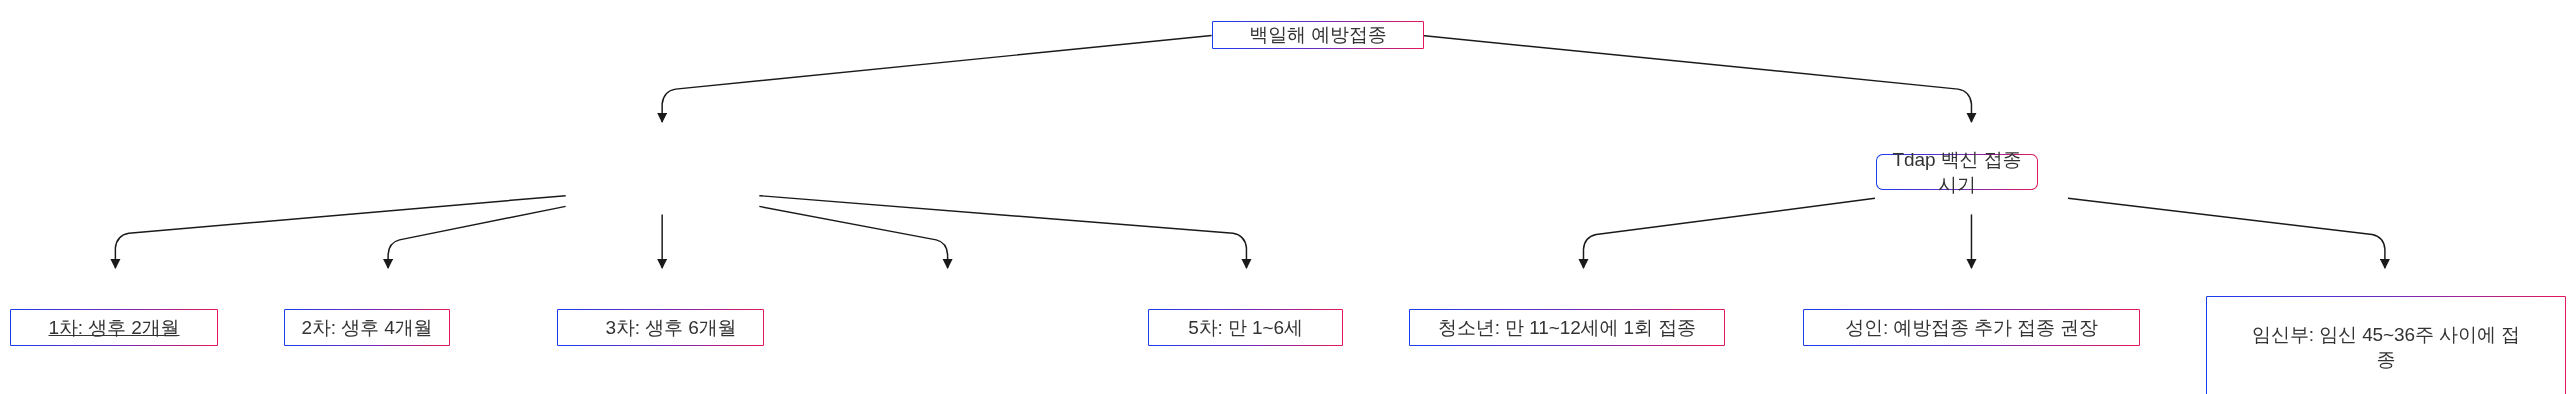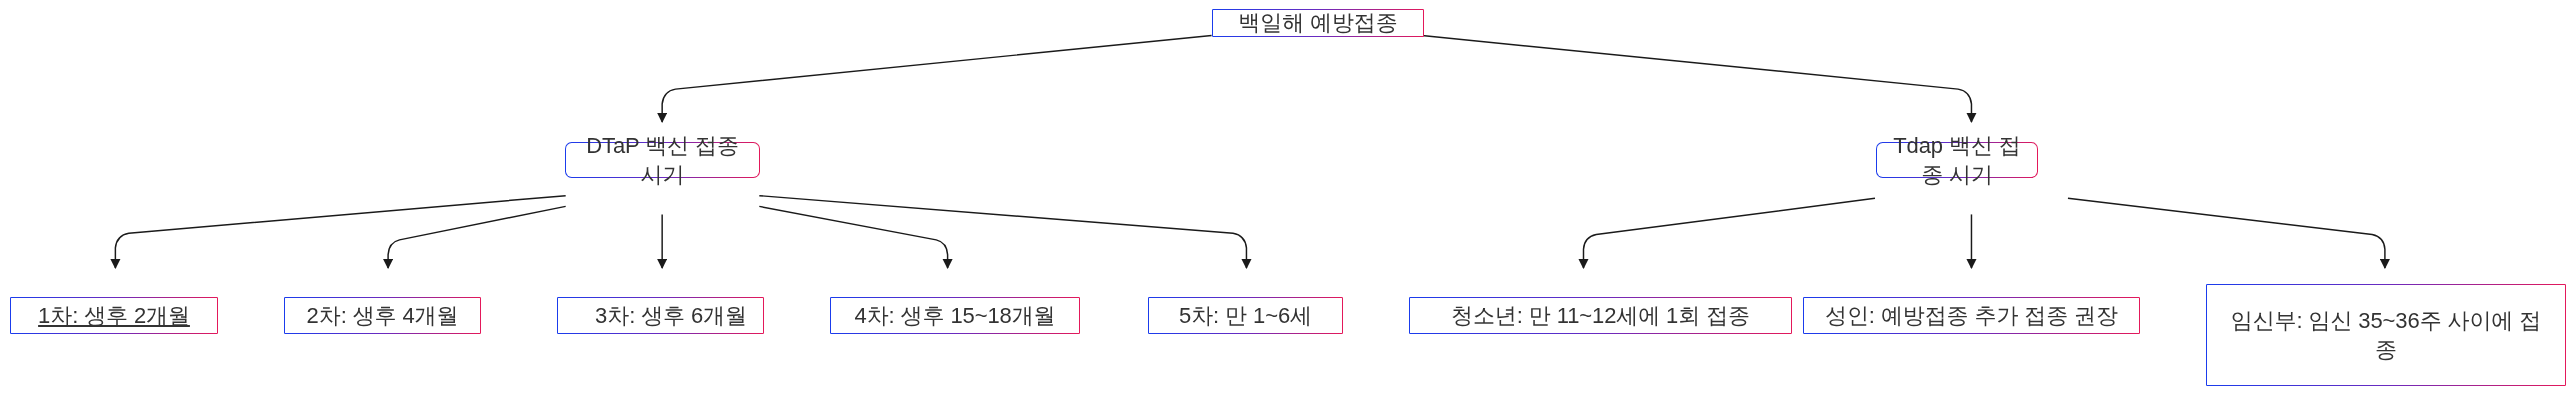--- a/index.html
+++ b/index.html
@@ -25,32 +25,33 @@
   }
   .node {
     position: absolute;
     box-sizing: border-box;
     display: flex;
     align-items: center;
     justify-content: center;
     text-align: center;
     background: #ffffff;
     color: #333333;
-    font-size: 22px;
+    font-size: 19px;
     line-height: 1.32;
     letter-spacing: -0.1px;
     padding: 2.7px 8px;
     border-radius: 1.3px;
     
     border: 1.7px solid transparent;
     background-image:
       linear-gradient(#ffffff, #ffffff),
       linear-gradient(90deg, #1a3ced 0%, #6a2bc0 50%, #e4185a 100%);
     background-origin: border-box;
     background-clip: padding-box, border-box;
+    margin-top: 12px;
   }
   .node.rounded {
     border-radius: 6.7px;
   }
   .node-label {
     display: block;
     white-space: pre-line;
   }
 </style>
 </head>
@@ -79,55 +80,49 @@
       <path d="M 2796,296 L 2380,350 Q 2362,354 2361,372 L 2361,400"></path>
       <path d="M 2940,320 L 2940,400"></path>
       <path d="M 3084,296 L 3538,350 Q 3556,354 3557,372 L 3557,400"></path>
     </g>
   </svg>
 
   <div class="node" style="left:1212px; top:8.7px; width:212px; height:28px;">
     <span class="node-label">백일해 예방접종</span>
   </div>
 
-  <div class="node rounded" style="left:565px; top:142px; width:195px; height:36px;">
-    <span class="node-label">DTaP 백신 접종 시기</span>
-  </div>
 
   <div class="node rounded" style="left:1876px; top:142px; width:162px; height:36px;">
     <span class="node-label">Tdap 백신 접종 시기</span>
   </div>
 
   <div class="node" style="left:10px; top:297px; width:208px; height:37px;text-decoration:underline;">
     <span class="node-label">1차: 생후 2개월</span>
   </div>
 
-  <div class="node" style="left:284px; top:297px; width:197px; height:37px;align-items:center;">
+  <div class="node" style="left:284px; top:297px; width:166px; height:37px;align-items:center;">
     <span class="node-label">2차: 생후 4개월</span>
   </div>
 
   <div class="node" style="left:557px; top:297px; width:207px; height:37px;padding-left:29px;">
     <span class="node-label">3차: 생후 6개월</span>
   </div>
 
-  <div class="node" style="left:830px; top:297px; width:250px; height:37px;">
-    <span class="node-label">4차: 생후 15~18개월</span>
-  </div>
 
   <div class="node" style="left:1148px; top:297px; width:195px; height:37px;">
     <span class="node-label">5차: 만 1~6세</span>
   </div>
 
-  <div class="node" style="left:1409px; top:297px; width:383px; height:37px;">
+  <div class="node" style="left:1409px; top:297px; width:316px; height:37px;">
     <span class="node-label">청소년: 만 11~12세에 1회 접종</span>
   </div>
 
   <div class="node" style="left:1803px; top:297px; width:337px; height:37px;">
     <span class="node-label">성인: 예방접종 추가 접종 권장</span>
   </div>
 
   <div class="node" style="left:2206px; top:284px; width:360px; height:102px;">
-    <span class="node-label">임신부: 임신 35~36주 사이에 접
+    <span class="node-label">임신부: 임신 45~36주 사이에 접
 종</span>
   </div>
 
 </div>
 
 
 </body></html>

